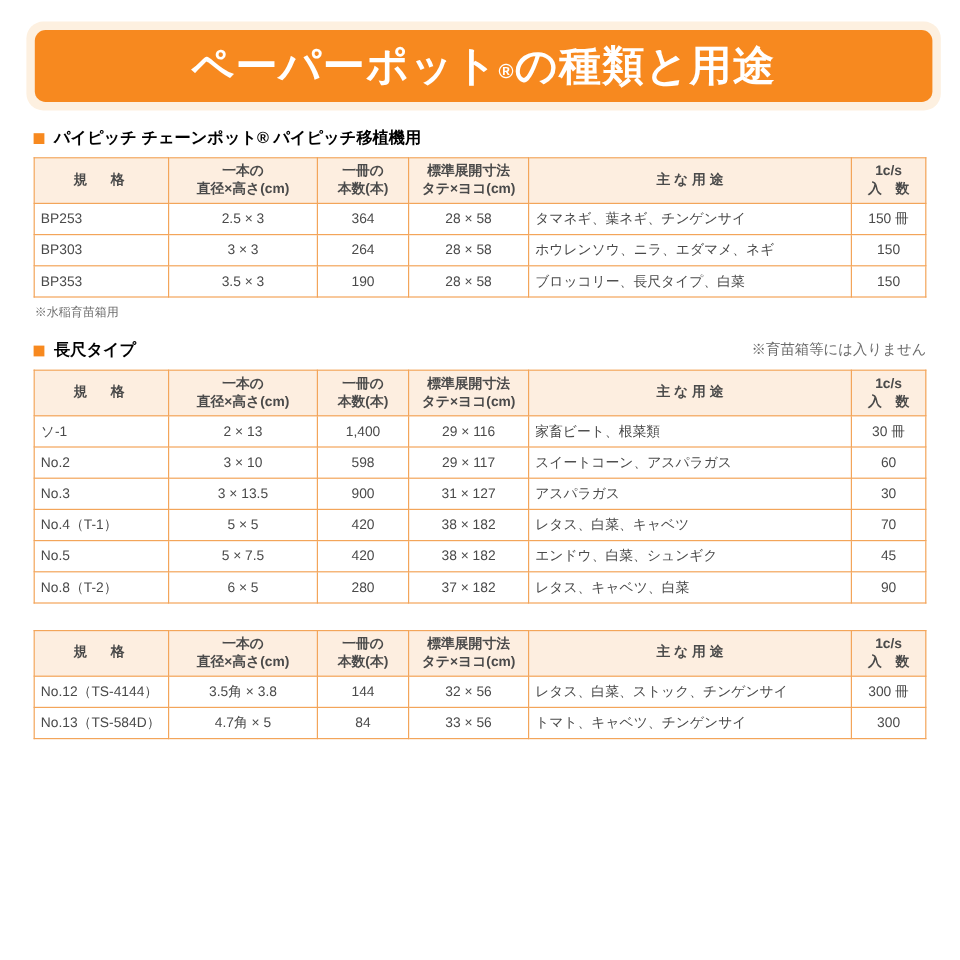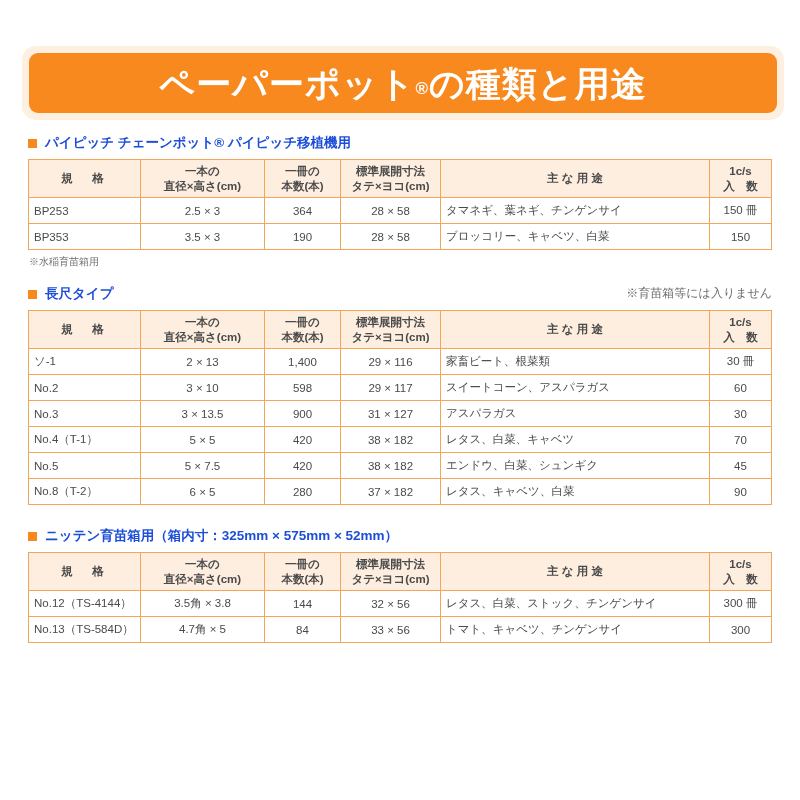--- a/index.html
+++ b/index.html
@@ -17,21 +17,20 @@
   .page {
     position: relative;
     width: 800px;
     height: 800px;
     box-sizing: border-box;
   }
 
   
   .banner-wrap {
     padding: 18px 16px 0 22px;
-    margin-top: 28px;
   }
   .banner-outer {
     background: #fdf0e0;
     border-radius: 14px;
     padding: 7px;
   }
   .banner-inner {
     background: #f7891f;
     border-radius: 9px;
     height: 60px;
@@ -63,21 +62,21 @@
     display: flex;
     align-items: flex-end;
     justify-content: space-between;
     margin-bottom: 7px;
   }
   .section-title {
     display: flex;
     align-items: center;
     font-size: 13.5px;
     font-weight: bold;
-    color: #1d4ed8;
+    color: #000000;
     white-space: nowrap;
   }
   .sq {
     width: 9px;
     height: 9px;
     background: #f7891f;
     display: inline-block;
     margin-right: 8px;
     flex: none;
   }
@@ -183,25 +182,33 @@
         <tbody>
           <tr>
             <td class="use nowrap">BP253</td>
             <td>2.5 × 3</td>
             <td>364</td>
             <td>28 × 58</td>
             <td class="use">タマネギ、葉ネギ、チンゲンサイ</td>
             <td>150 冊</td>
           </tr>
           <tr>
+            <td class="use nowrap">BP303</td>
+            <td>3 × 3</td>
+            <td>264</td>
+            <td>28 × 58</td>
+            <td class="use">ホウレンソウ、ニラ、エダマメ、ネギ</td>
+            <td>150</td>
+          </tr>
+          <tr>
             <td class="use nowrap">BP353</td>
             <td>3.5 × 3</td>
             <td>190</td>
             <td>28 × 58</td>
-            <td class="use">ブロッコリー、キャベツ、白菜</td>
+            <td class="use">ブロッコリー、長尺タイプ、白菜</td>
             <td>150</td>
           </tr>
         </tbody>
       </table>
       <div class="foot-note gap-after">※水稲育苗箱用</div>
     </div>
 
     <div class="section">
       <div class="section-head">
         <div class="section-title">
@@ -290,27 +297,20 @@
             <td>37 × 182</td>
             <td class="use">レタス、キャベツ、白菜</td>
             <td>90</td>
           </tr>
         </tbody>
       </table>
       <div style="height:18px"></div>
     </div>
 
     <div class="section">
-      <div class="section-head">
-        <div class="section-title">
-          <span class="sq"></span>
-          <span>ニッテン育苗箱用（箱内寸：325mm × 575mm × 52mm）</span>
-        </div>
-        <div class="section-note"></div>
-      </div>
 
       <table>
         <colgroup>
           <col style="width:112px">
             <col style="width:124px">
             <col style="width:76px">
           <col style="width:100px">
             <col>
             <col style="width:62px">
         </colgroup>

